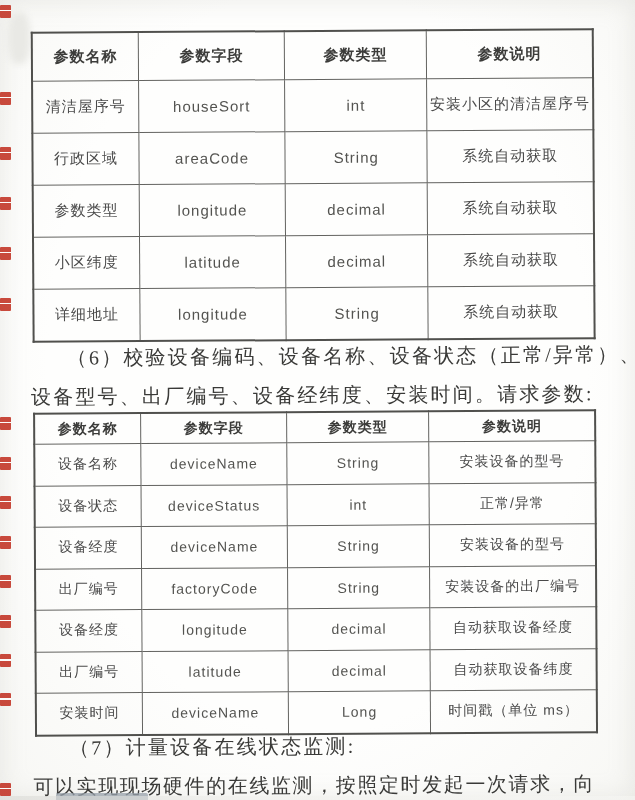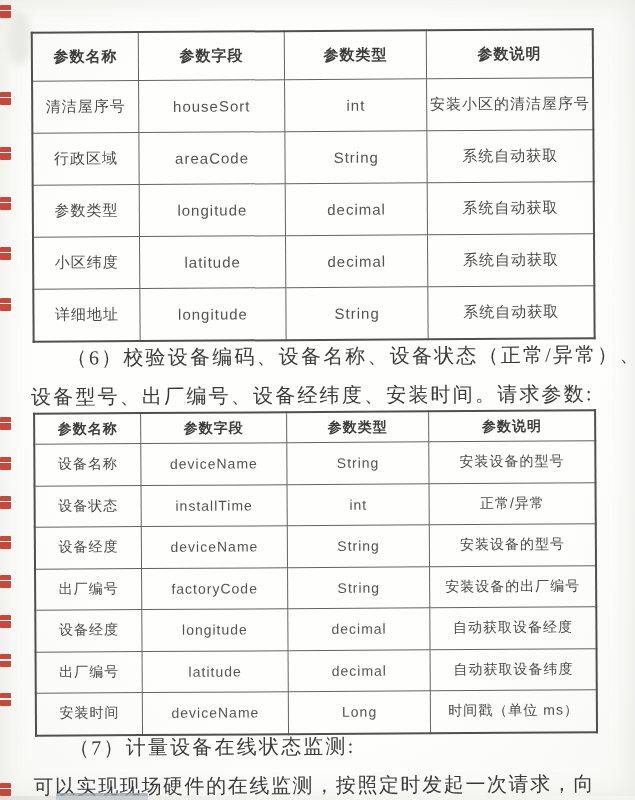--- a/index.html
+++ b/index.html
@@ -143,21 +143,21 @@
         <td>参数说明</td>
       </tr>
       <tr class="row">
         <td>设备名称</td>
         <td class="en">deviceName</td>
         <td class="en">String</td>
         <td>安装设备的型号</td>
       </tr>
       <tr class="row">
         <td>设备状态</td>
-        <td class="en">installTime</td>
+        <td class="en">deviceStatus</td>
         <td class="en">int</td>
         <td>正常/异常</td>
       </tr>
       <tr class="row">
         <td>设备经度</td>
         <td class="en">deviceName</td>
         <td class="en">String</td>
         <td>安装设备的型号</td>
       </tr>
       <tr class="row">

